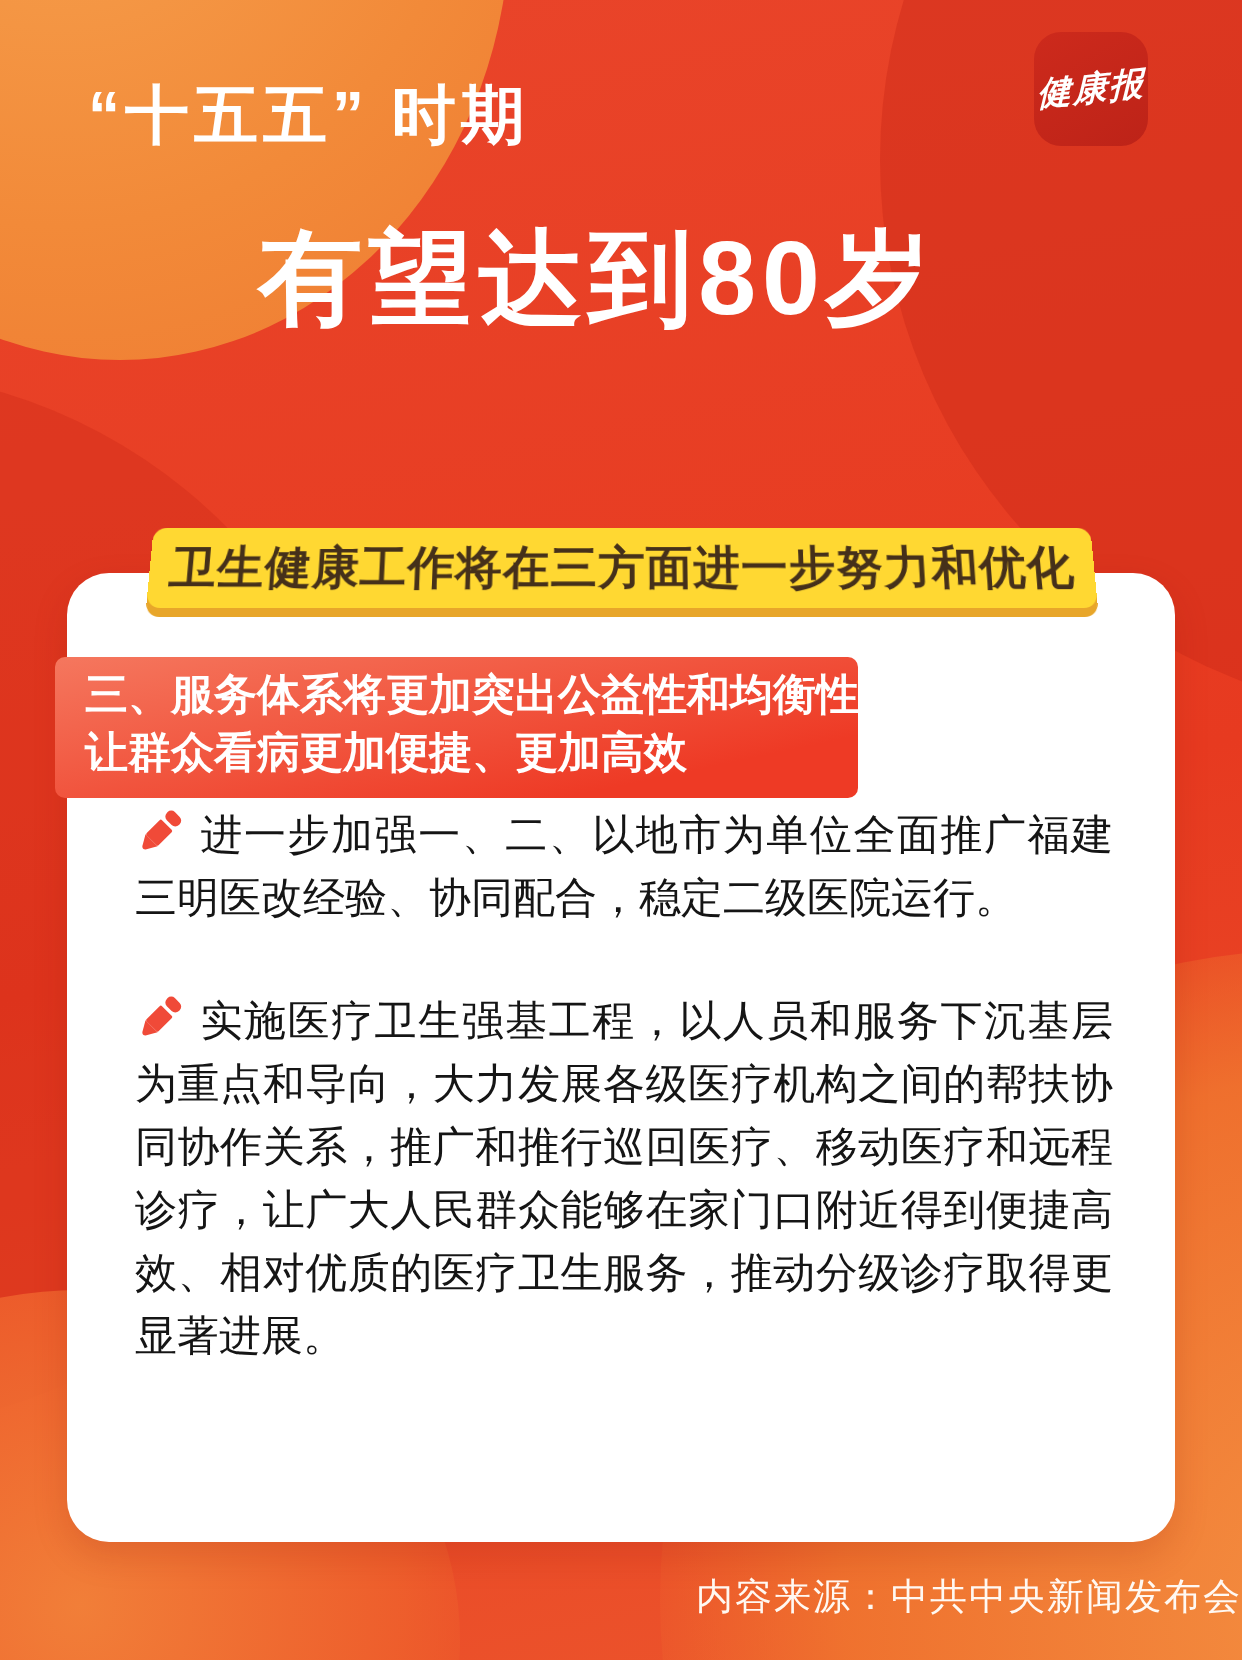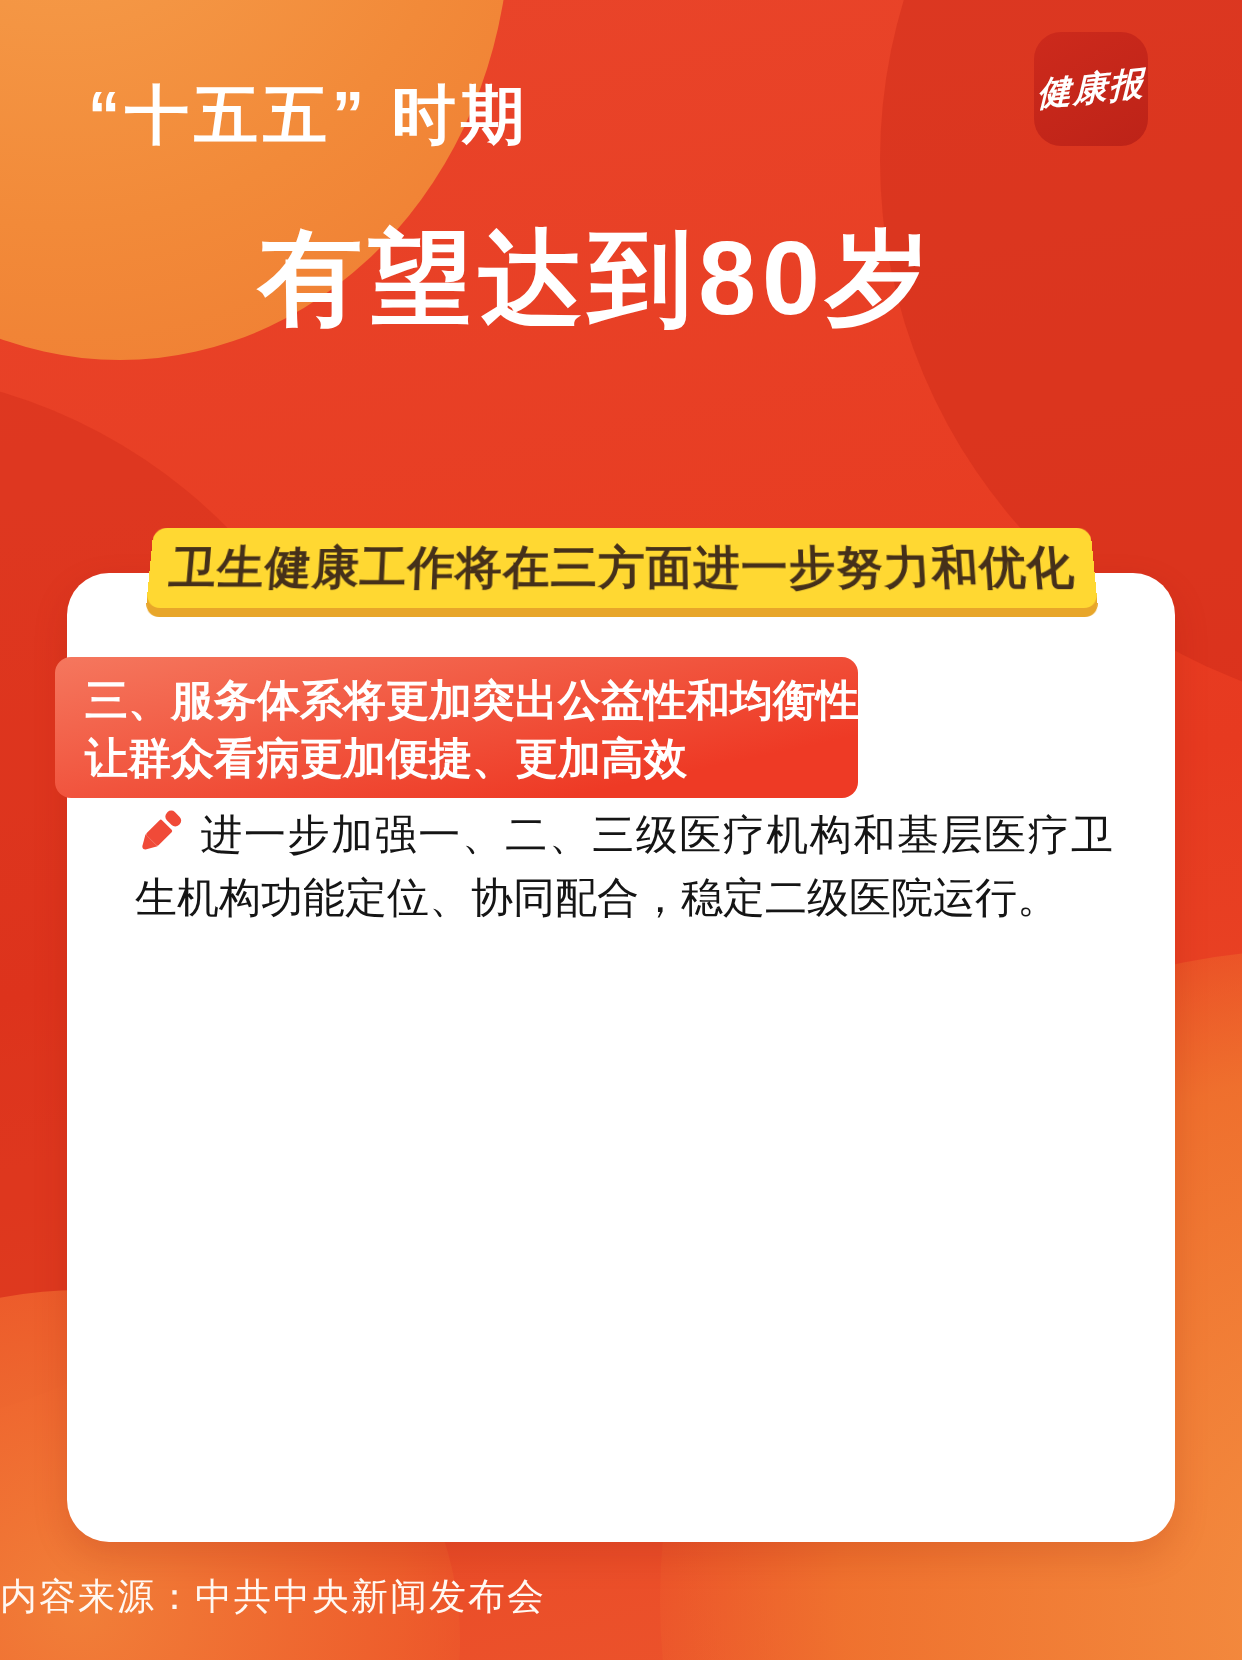--- a/index.html
+++ b/index.html
@@ -89,24 +89,24 @@
     position: absolute; left: 67px; top: 573px;
     width: 1108px; height: 969px;
     background: var(--card_bg, #ffffff);
     border-radius: 42px;
     z-index: 1;
     box-shadow: 0 14px 34px rgba(150, 30, 10, 0.18);
   }
   .section-banner {
     position: absolute; left: -12px; top: 84px;
     width: 803px; height: 141px;
-    border-radius: 16px;
+    border-radius: 10px;
     background: linear-gradient(168deg, var(--section_red_top, #f5775e) 0%, var(--section_red_bottom, #ee3a25) 80%);
     box-sizing: border-box;
-    padding: 14px 0 0 30px;
+    padding: 8px 0 0 30px;
     color: #fff; font-weight: 900;
     font-size: 43px; line-height: 58px;
     z-index: 2;
   }
   .section-banner .h-line { white-space: nowrap; }
 
   .card-body {
     position: absolute; left: 68px; right: 62px; top: 230px;
   }
   .bullet {
@@ -119,21 +119,21 @@
     display: inline-block;
     width: 50px; height: 50px;
     vertical-align: -7px;
     margin-right: 14px;
     color: var(--pencil, #f04a38);
   }
   .pencil svg { width: 100%; height: 100%; display: block; }
 
   .footer {
     position: absolute; left: 0; top: 1572px; width: 1242px;
-    text-align: left;
+    text-align: right;
     color: #fff8f2;
     font-size: 37px; letter-spacing: 2px;
     z-index: 2;
   }
 </style>
 </head>
 <body>
 
 <div class="blob blob-top-left"></div>
 <div class="blob blob-top-right"></div>
@@ -164,18 +164,25 @@
   </div>
 
   <div class="card-body">
 
     <p class="bullet"><span class="pencil"><svg viewBox="0 0 44 44" xmlns="http://www.w3.org/2000/svg">
             <g transform="rotate(45 22 22)" fill="currentColor">
               <rect x="15" y="1" width="15" height="10" rx="4.5"></rect>
               <rect x="15" y="14" width="15" height="19" rx="1.5"></rect>
               <path d="M15,33 L30,33 L24.5,42.5 Q22.5,44.5 20.5,42.5 Z"></path>
             </g>
-          </svg></span><span>进一步加强一、二、三级医疗机构和基层医疗卫生机构功能定位、协同配合，稳定二级医院运行。</span></p>
+          </svg></span><span>进一步加强一、二、以地市为单位全面推广福建三明医改经验、协同配合，稳定二级医院运行。</span></p>
 
+    <p class="bullet"><span class="pencil"><svg viewBox="0 0 44 44" xmlns="http://www.w3.org/2000/svg">
+            <g transform="rotate(45 22 22)" fill="currentColor">
+              <rect x="15" y="1" width="15" height="10" rx="4.5"></rect>
+              <rect x="15" y="14" width="15" height="19" rx="1.5"></rect>
+              <path d="M15,33 L30,33 L24.5,42.5 Q22.5,44.5 20.5,42.5 Z"></path>
+            </g>
+          </svg></span><span>实施医疗卫生强基工程，以人员和服务下沉基层为重点和导向，大力发展各级医疗机构之间的帮扶协同协作关系，推广和推行巡回医疗、移动医疗和远程诊疗，让广大人民群众能够在家门口附近得到便捷高效、相对优质的医疗卫生服务，推动分级诊疗取得更显著进展。</span></p>
   </div>
 </div>
 
 <div class="footer">内容来源：中共中央新闻发布会</div>
 
 </body></html>

